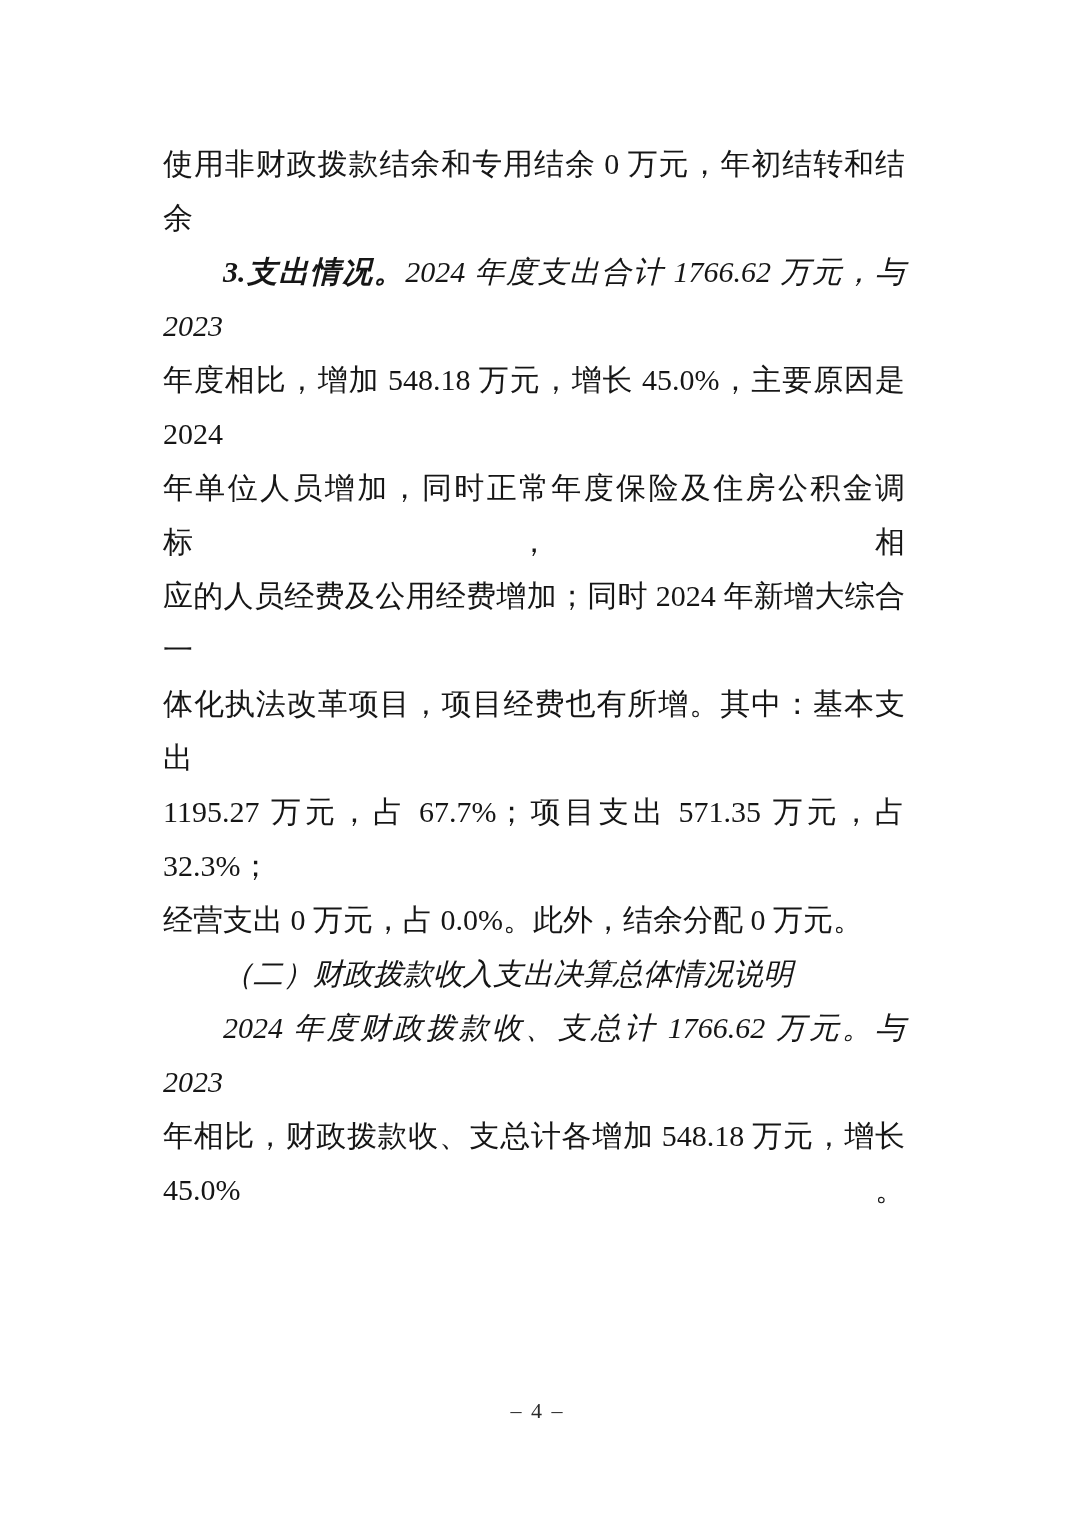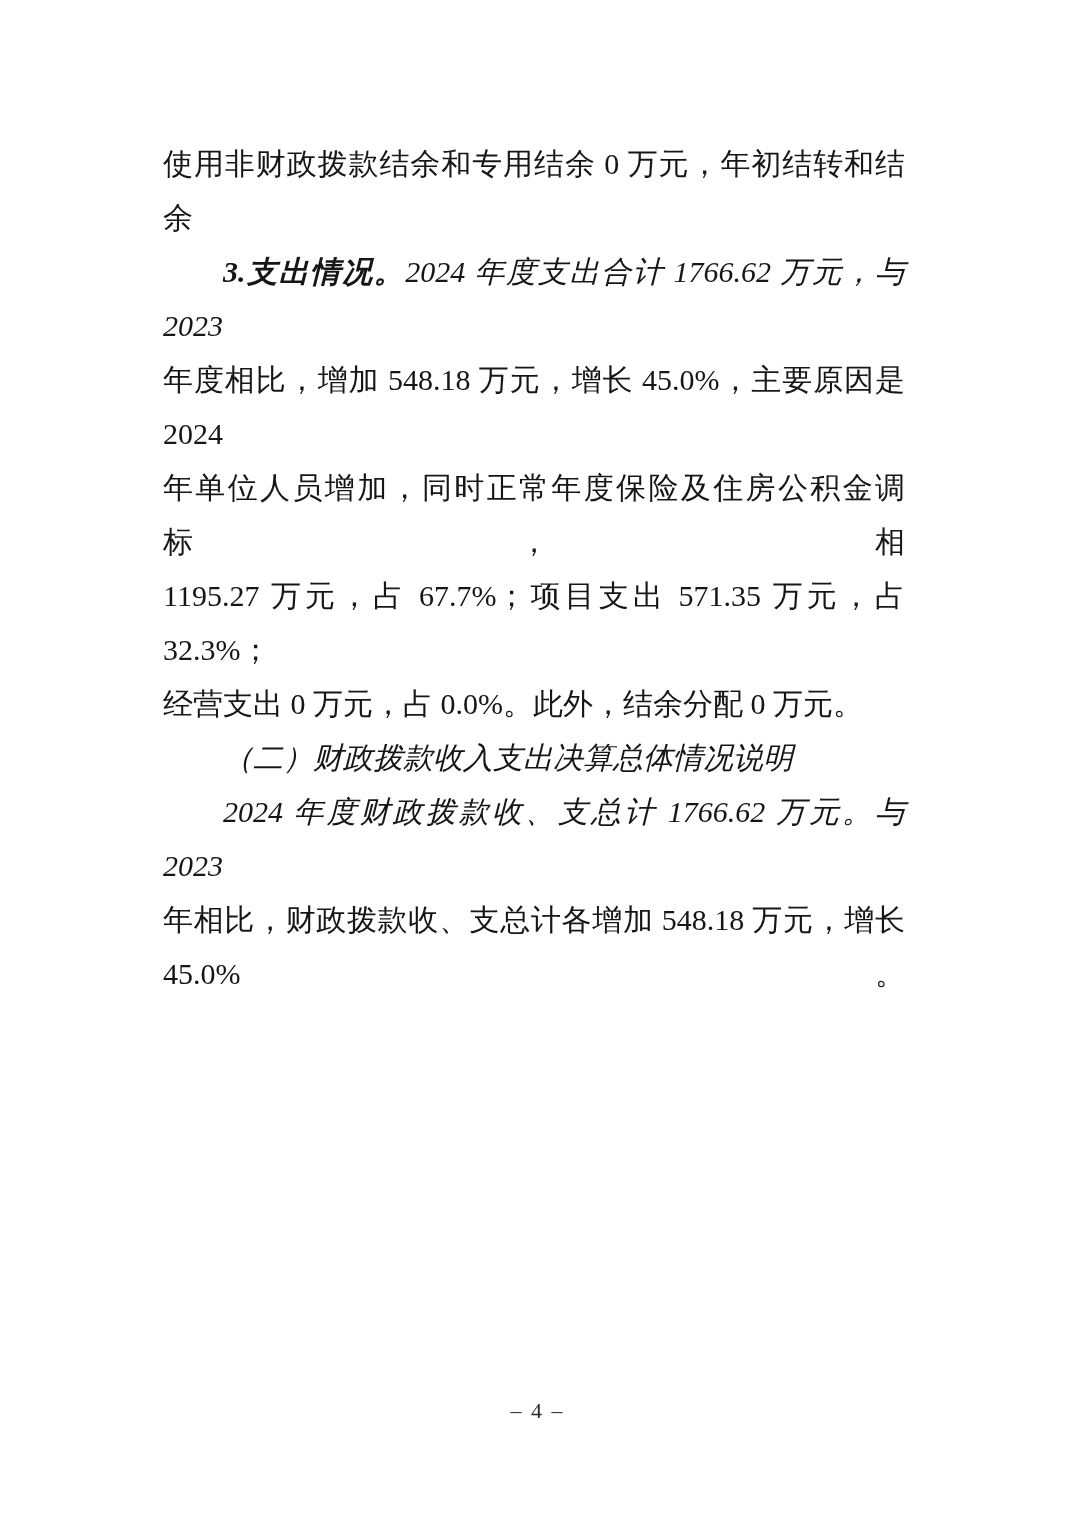--- a/index.html
+++ b/index.html
@@ -53,20 +53,22 @@
 </style>
 </head>
 <body>
 
 <div class="page">
   <div class="text-block">
       <div class="line"><span class="b"></span><span>使用非财政拨款结余和专用结余 0 万元，年初结转和结余</span></div>
       <div class="line indent"><span class="b">3.支出情况。</span><span>2024 年度支出合计 1766.62 万元，与 2023</span></div>
       <div class="line"><span class="b"></span><span>年度相比，增加 548.18 万元，增长 45.0%，主要原因是 2024</span></div>
       <div class="line"><span class="b"></span><span>年单位人员增加，同时正常年度保险及住房公积金调标，相</span></div>
+      <div class="line"><span class="b"></span><span>应的人员经费及公用经费增加；同时 2024 年新增大综合一</span></div>
+      <div class="line"><span class="b"></span><span>体化执法改革项目，项目经费也有所增。其中：基本支出</span></div>
       <div class="line"><span class="b"></span><span>1195.27 万元，占 67.7%；项目支出 571.35 万元，占 32.3%；</span></div>
       <div class="line no-stretch"><span class="b"></span><span>经营支出 0 万元，占 0.0%。此外，结余分配 0 万元。</span></div>
       <div class="line indent no-stretch"><span class="b"></span><span>（二）财政拨款收入支出决算总体情况说明</span></div>
       <div class="line indent"><span class="b"></span><span>2024 年度财政拨款收、支总计 1766.62 万元。与 2023</span></div>
       <div class="line"><span class="b"></span><span>年相比，财政拨款收、支总计各增加 548.18 万元，增长 45.0%。</span></div>
     </div>
   <div class="footer">– 4 –</div>
 </div>
 
 </body></html>

